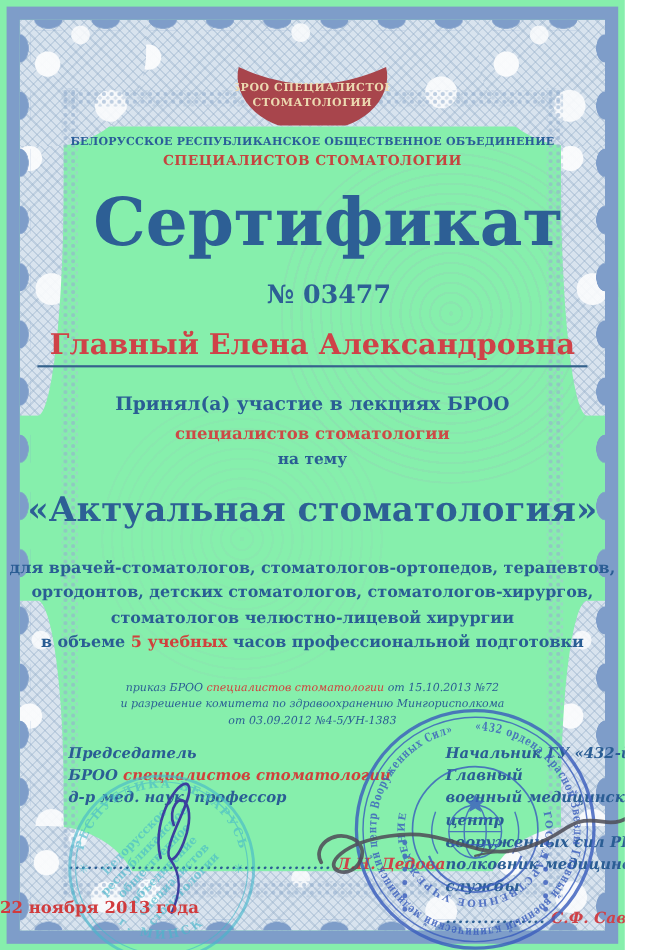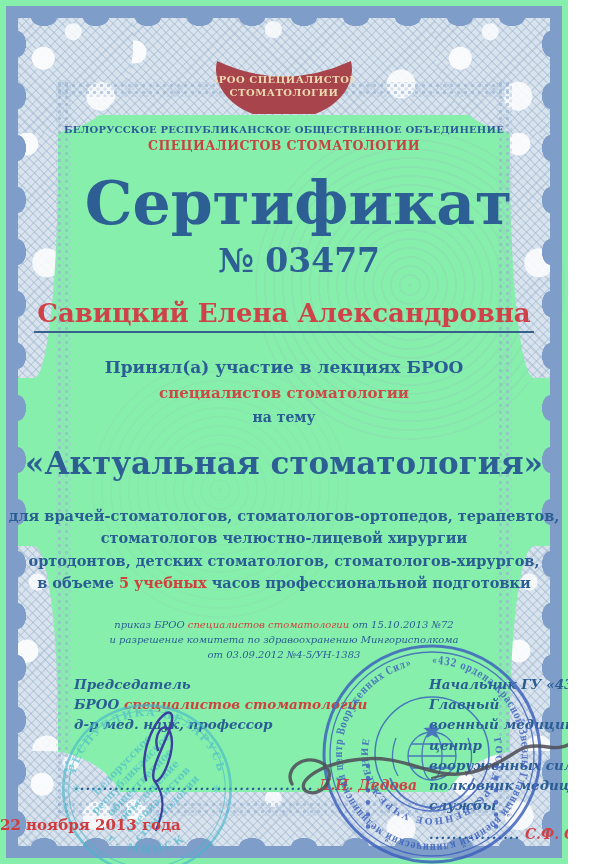--- a/index.html
+++ b/index.html
@@ -54,33 +54,33 @@
     background:repeating-radial-gradient(circle, rgba(158,168,188,.14) 0 2px, rgba(158,168,188,0) 2px 9px);}
   .wm1{left:255px;top:130px;width:310px;height:310px;}
   .wm2{left:90px;top:360px;width:260px;height:260px;opacity:.6;}
 
   
   .content{position:absolute;inset:0;z-index:30;text-align:center;}
   .logo-wrap{margin-top:46px;}
   .org1{margin-top:6px;font-size:10px;font-weight:bold;color:#2a5d99;letter-spacing:.2px;}
   .org2{margin-top:3px;font-size:12.5px;font-weight:bold;color:#c5443f;letter-spacing:.4px;}
   .cert-title{margin-top:20px;font-size:60px;line-height:1;font-weight:bold;color:#2d5f95;margin-left:29px;}
-  .cert-number{margin-top:8px;font-size:33px;font-weight:bold;color:#2d5f95;padding-left:30px;}
+  .cert-number{margin-top:21px;font-size:23px;font-weight:bold;color:#2d5f95;padding-left:30px;}
   .recipient{margin:18px auto 0;width:500px;font-size:26px;font-weight:bold;color:#cf4248;
     border-bottom:2px solid #35618c;padding-bottom:3px;}
   .p1{margin-top:24px;font-size:17px;font-weight:bold;color:#2a5d94;}
   .p2{margin-top:7px;font-size:15px;font-weight:bold;color:#cc4a46;}
   .p3{margin-top:7px;font-size:14px;font-weight:bold;color:#2a5d94;}
   .topic{margin-top:20px;font-size:31px;font-weight:bold;color:#2d5f95;}
   .audience{margin-top:24px;font-size:14.5px;font-weight:bold;color:#2a5d94;line-height:1.55;}
   .hl-red{color:#d0413c;}
   .order{margin-top:22px;font-size:10px;font-weight:normal;font-style:italic;color:#2a5d94;line-height:1.5;}
   .order .hl-red{font-style:italic;}
   .sig-row{display:flex;justify-content:space-between;margin-top:12px;padding:0 62px;text-align:left;}
-  .sig-block{font-size:13.5px;font-weight:bold;font-style:italic;color:#2a5d94;line-height:1.5;padding-left:12px;}
+  .sig-block{font-size:13.5px;font-weight:bold;font-style:italic;color:#2a5d94;line-height:1.5;}
   .sig-line{margin-top:40px;white-space:nowrap;}
   .sig-line.right{margin-top:8px;}
   .dots{color:#2a5d94;letter-spacing:1px;}
   .sig-name{color:#cf4248;font-size:14px;}
   .date-line{position:absolute;left:0;right:0;bottom:30px;text-align:left;z-index:46;
     font-size:15px;font-weight:bold;color:#d13b3d;}
 
   
   .stamp{position:absolute;pointer-events:none;}
   .stamp.left{left:58px;top:700px;z-index:40;opacity:.62;}
@@ -125,32 +125,32 @@
         <text x="70" y="50" text-anchor="middle" font-size="10" font-weight="bold" fill="#ecd9b0" letter-spacing="0.5">СТОМАТОЛОГИИ</text>
       </svg>
     </div>
 
     <div class="org1">БЕЛОРУССКОЕ РЕСПУБЛИКАНСКОЕ ОБЩЕСТВЕННОЕ ОБЪЕДИНЕНИЕ</div>
     <div class="org2">СПЕЦИАЛИСТОВ СТОМАТОЛОГИИ</div>
 
     <div class="cert-title">Сертификат</div>
     <div class="cert-number">№ 03477</div>
 
-    <div class="recipient">Савицкий Елена Александровна</div>
+    <div class="recipient">Главный Елена Александровна</div>
 
     <div class="p1">Принял(а) участие в лекциях БРОО</div>
     <div class="p2">специалистов стоматологии</div>
     <div class="p3">на тему</div>
 
     <div class="topic">«Актуальная стоматология»</div>
 
     <div class="audience">
       <div>для врачей-стоматологов, стоматологов-ортопедов, терапевтов,</div>
+      <div>ортодонтов, детских стоматологов, стоматологов-хирургов,</div>
       <div>стоматологов челюстно-лицевой хирургии</div>
-      <div>ортодонтов, детских стоматологов, стоматологов-хирургов,</div>
       <div><span>в объеме </span><span class="hl-red">5 учебных</span><span> часов профессиональной подготовки</span></div>
     </div>
 
     <div class="order">
       <div><span>приказ БРОО </span><span class="hl-red">специалистов стоматологии</span><span> от 15.10.2013 №72</span></div>
       <div>и разрешение комитета по здравоохранению Мингорисполкома</div>
       <div>от 03.09.2012 №4-5/УН-1383</div>
     </div>
 
     <div class="sig-row">

